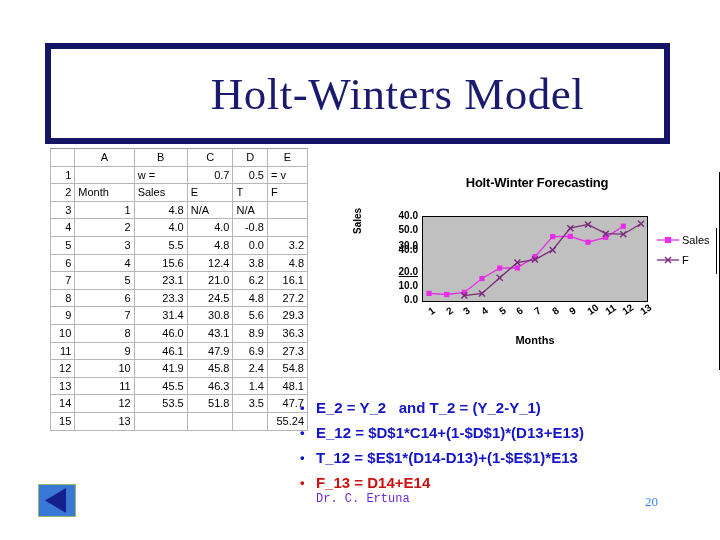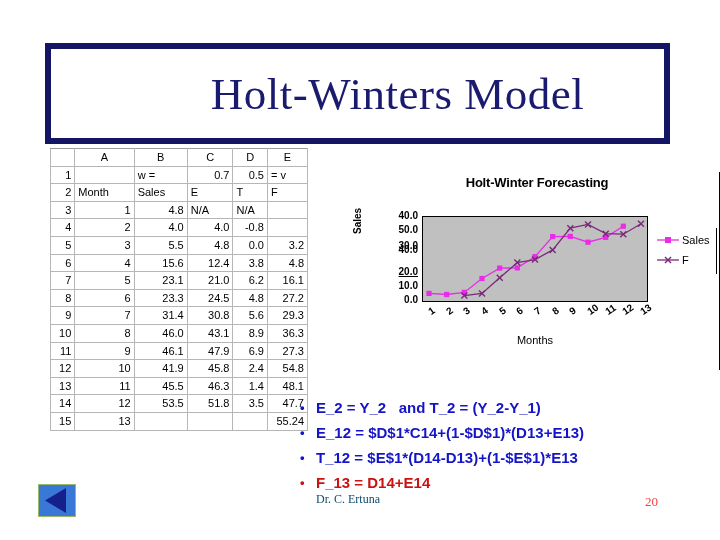--- a/index.html
+++ b/index.html
@@ -66,45 +66,45 @@
     position:absolute;right:0;width:34px;text-align:right;
     font-size:10px;font-weight:bold;color:#000;white-space:nowrap;
   }
   #yticks{position:absolute;left:24px;top:0;width:38px;height:180px;}
   .xtick{
     position:absolute;font-size:10px;font-weight:bold;color:#000;
     transform:rotate(-35deg);transform-origin:left top;white-space:nowrap;
   }
   #xaxis-title{
     position:absolute;left:66px;top:162px;width:226px;text-align:center;
-    font-size:11px;font-weight:normal;color:#000;
+    font-size:11px;font-weight:bold;color:#000;
   }
   #legend{position:absolute;left:300px;top:58px;width:62px;}
   .legend-row{display:flex;align-items:center;height:20px;}
   .legend-label{font-size:11px;color:#000;margin-left:2px;white-space:nowrap;}
   #legend-bar{position:absolute;left:360px;top:56px;width:1px;height:46px;background:#000;}
 
   
   #bullets{
     position:absolute;left:300px;top:398px;width:410px;
     font-size:15px;font-weight:bold;color:#1414c8;
   }
   .bullet-row{display:flex;align-items:flex-start;margin-bottom:3px;height:22px;}
   .bullet-dot{width:16px;flex:0 0 16px;font-size:13px;line-height:20px;}
   .bullet-text{line-height:20px;white-space:pre;}
   .red{color:#cc1111;}
 
   
   #footer-author{
     position:absolute;left:316px;top:492px;
-    font-family:Liberation Serif, serif;font-size:12px;color:#0c4a6e;white-space:nowrap;
+    font-family:Liberation Mono, monospace;font-size:12px;color:#6d28d9;white-space:nowrap;
   }
   #footer-page{
     position:absolute;left:645px;top:494px;
-    font-family:"Liberation Serif", serif;font-size:13px;color:#ef4444;
+    font-family:"Liberation Serif", serif;font-size:13px;color:#3b82f6;
   }
 
   
   #back-button{
     position:absolute;left:38px;top:484px;width:38px;height:33px;
     background:#3a78d8;border:1px solid #9aba6a;box-sizing:border-box;
   }
   #back-button svg{display:block;}
 </style>
 </head>

